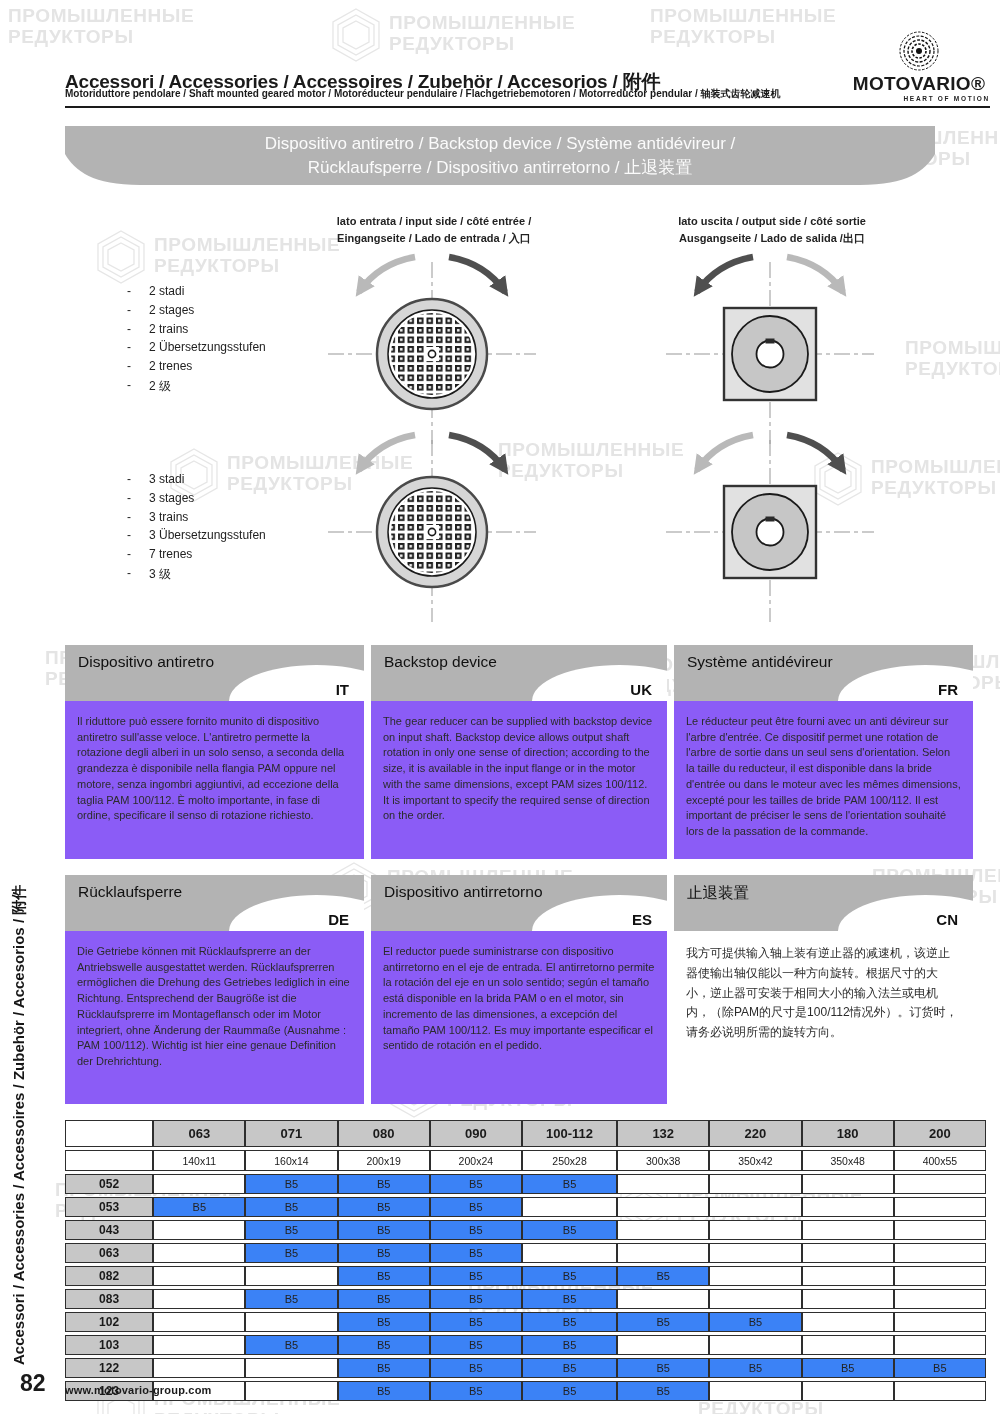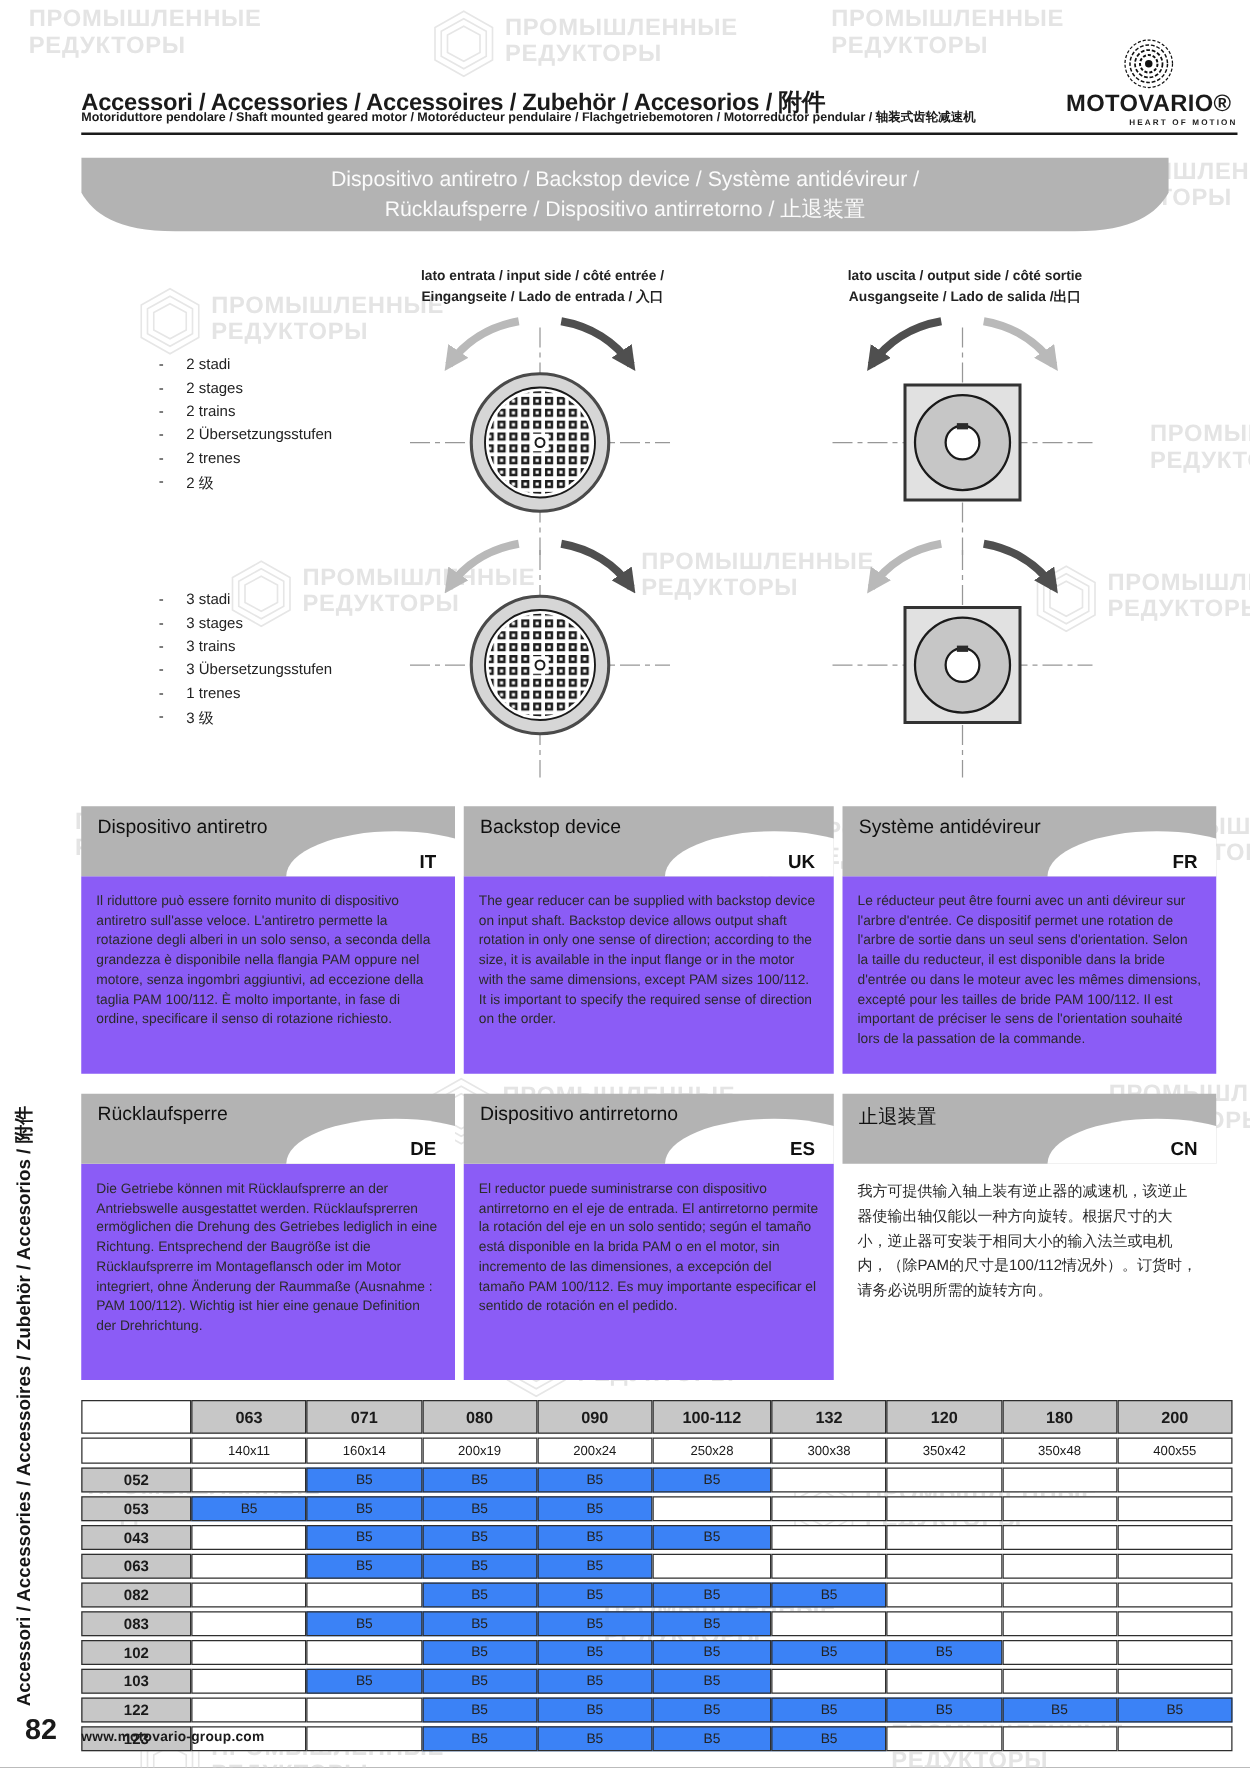--- a/index.html
+++ b/index.html
@@ -2,21 +2,21 @@
 <html><head>
 <meta charset="utf-8">
 <title>Motovario — Backstop device</title>
 <style>
   html,body{margin:0;padding:0;background:#888;}
   #page{position:relative;width:1000px;height:1414px;background:#ffffff;overflow:hidden;
         font-family:"Liberation Sans",sans-serif;color:#1a1a1a;margin:0 auto;}
   
   .wm{position:absolute;display:flex;align-items:center;gap:7px;color:#e4e4e4;
       font-weight:bold;font-size:19px;line-height:1.08;letter-spacing:.6px;white-space:nowrap;
-      pointer-events:none;user-select:none;margin-left:15px;}
+      pointer-events:none;user-select:none;}
   .wm svg{flex:none;}
   
   #hd-title{position:absolute;left:65px;top:56px;font-size:19px;font-weight:bold;letter-spacing:-.2px;}
   #hd-sub{position:absolute;left:65px;top:87px;font-size:10px;font-weight:bold;}
   #logo{position:absolute;left:848px;top:28px;width:142px;text-align:center;}
   #logo .ic{display:block;margin:0 auto;}
   #logo .nm{font-size:19px;font-weight:800;letter-spacing:.3px;line-height:1;}
   #logo .tg{font-size:6.5px;font-weight:bold;letter-spacing:1.7px;color:#222;text-align:right;margin-top:2px;}
   #rule{position:absolute;left:65px;top:106px;width:925px;height:2px;background:#1a1a1a;}
   
@@ -255,21 +255,21 @@
       <li class="stage-item">
         <span class="dash">-</span>
         <span class="stage-text">3 trains</span>
       </li>
       <li class="stage-item">
         <span class="dash">-</span>
         <span class="stage-text">3 Übersetzungsstufen</span>
       </li>
       <li class="stage-item">
         <span class="dash">-</span>
-        <span class="stage-text">1 trenes</span>
+        <span class="stage-text">7 trenes</span>
       </li>
       <li class="stage-item">
         <span class="dash">-</span>
         <span class="stage-text">3 级</span>
       </li>
     </ul>
 
   <div class="diag" id="diag-in-2"><svg viewBox="0 0 220 215" width="220" height="215">
         <defs>
           <pattern id="pata" width="9.5" height="9.5" patternUnits="userSpaceOnUse">
@@ -417,21 +417,21 @@
     </colgroup>
   <thead>
         <tr>
           <th class="corner"></th>
           <th class="colhdr">063</th>
           <th class="colhdr">071</th>
           <th class="colhdr">080</th>
           <th class="colhdr">090</th>
           <th class="colhdr">100-112</th>
           <th class="colhdr">132</th>
-          <th class="colhdr">120</th>
+          <th class="colhdr">220</th>
           <th class="colhdr">180</th>
           <th class="colhdr">200</th>
         </tr>
         <tr>
           <th class="corner2"></th>
           <td class="dims">140x11</td>
           <td class="dims">160x14</td>
           <td class="dims">200x19</td>
           <td class="dims">200x24</td>
           <td class="dims">250x28</td>

